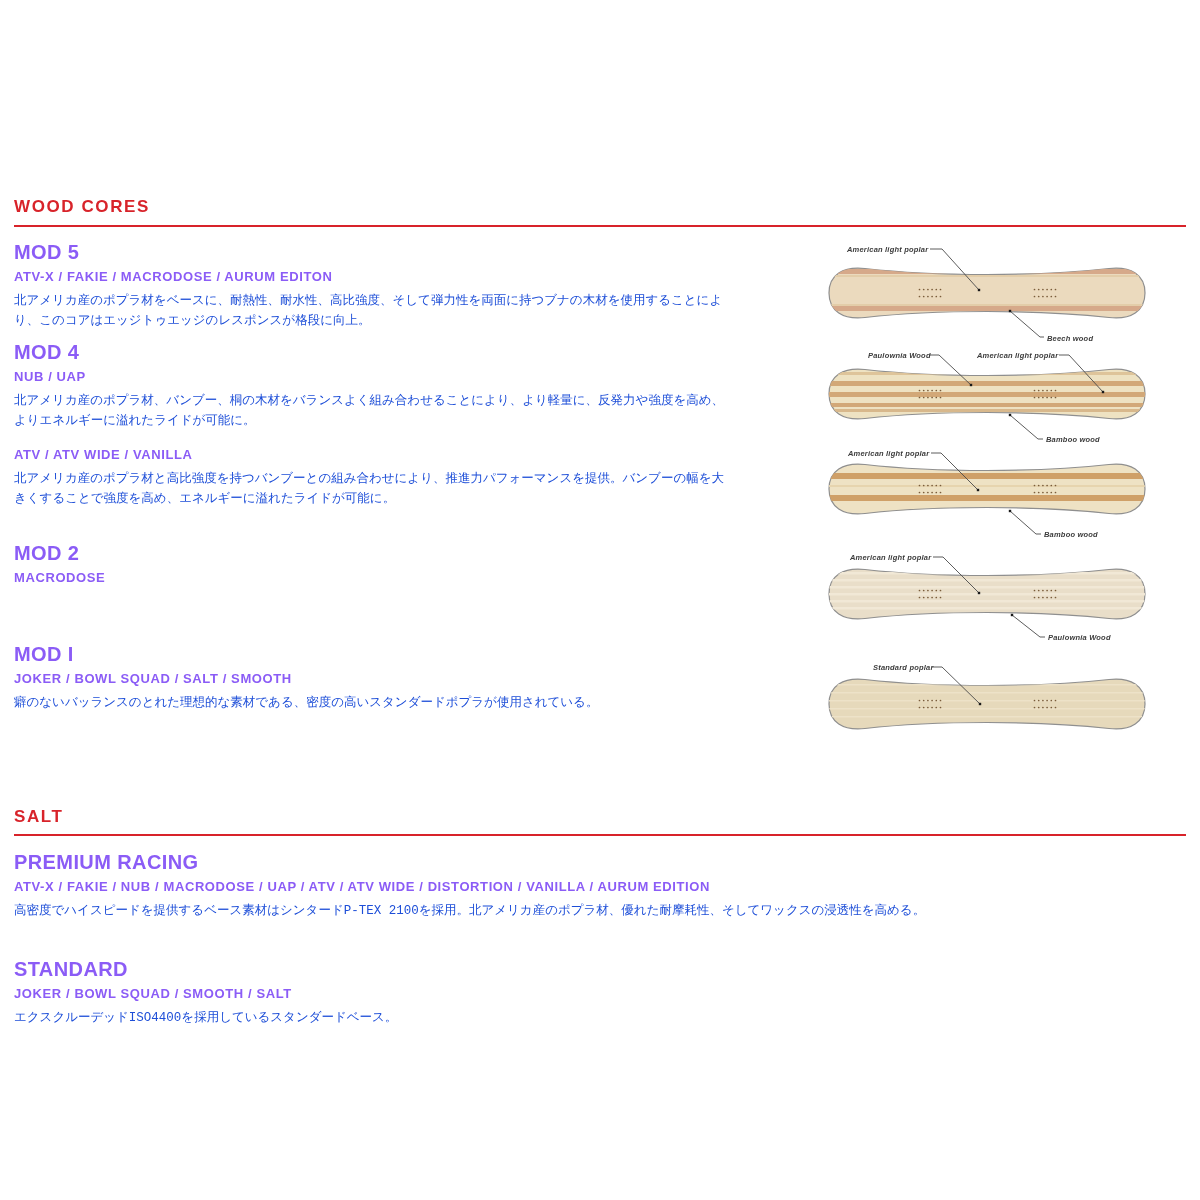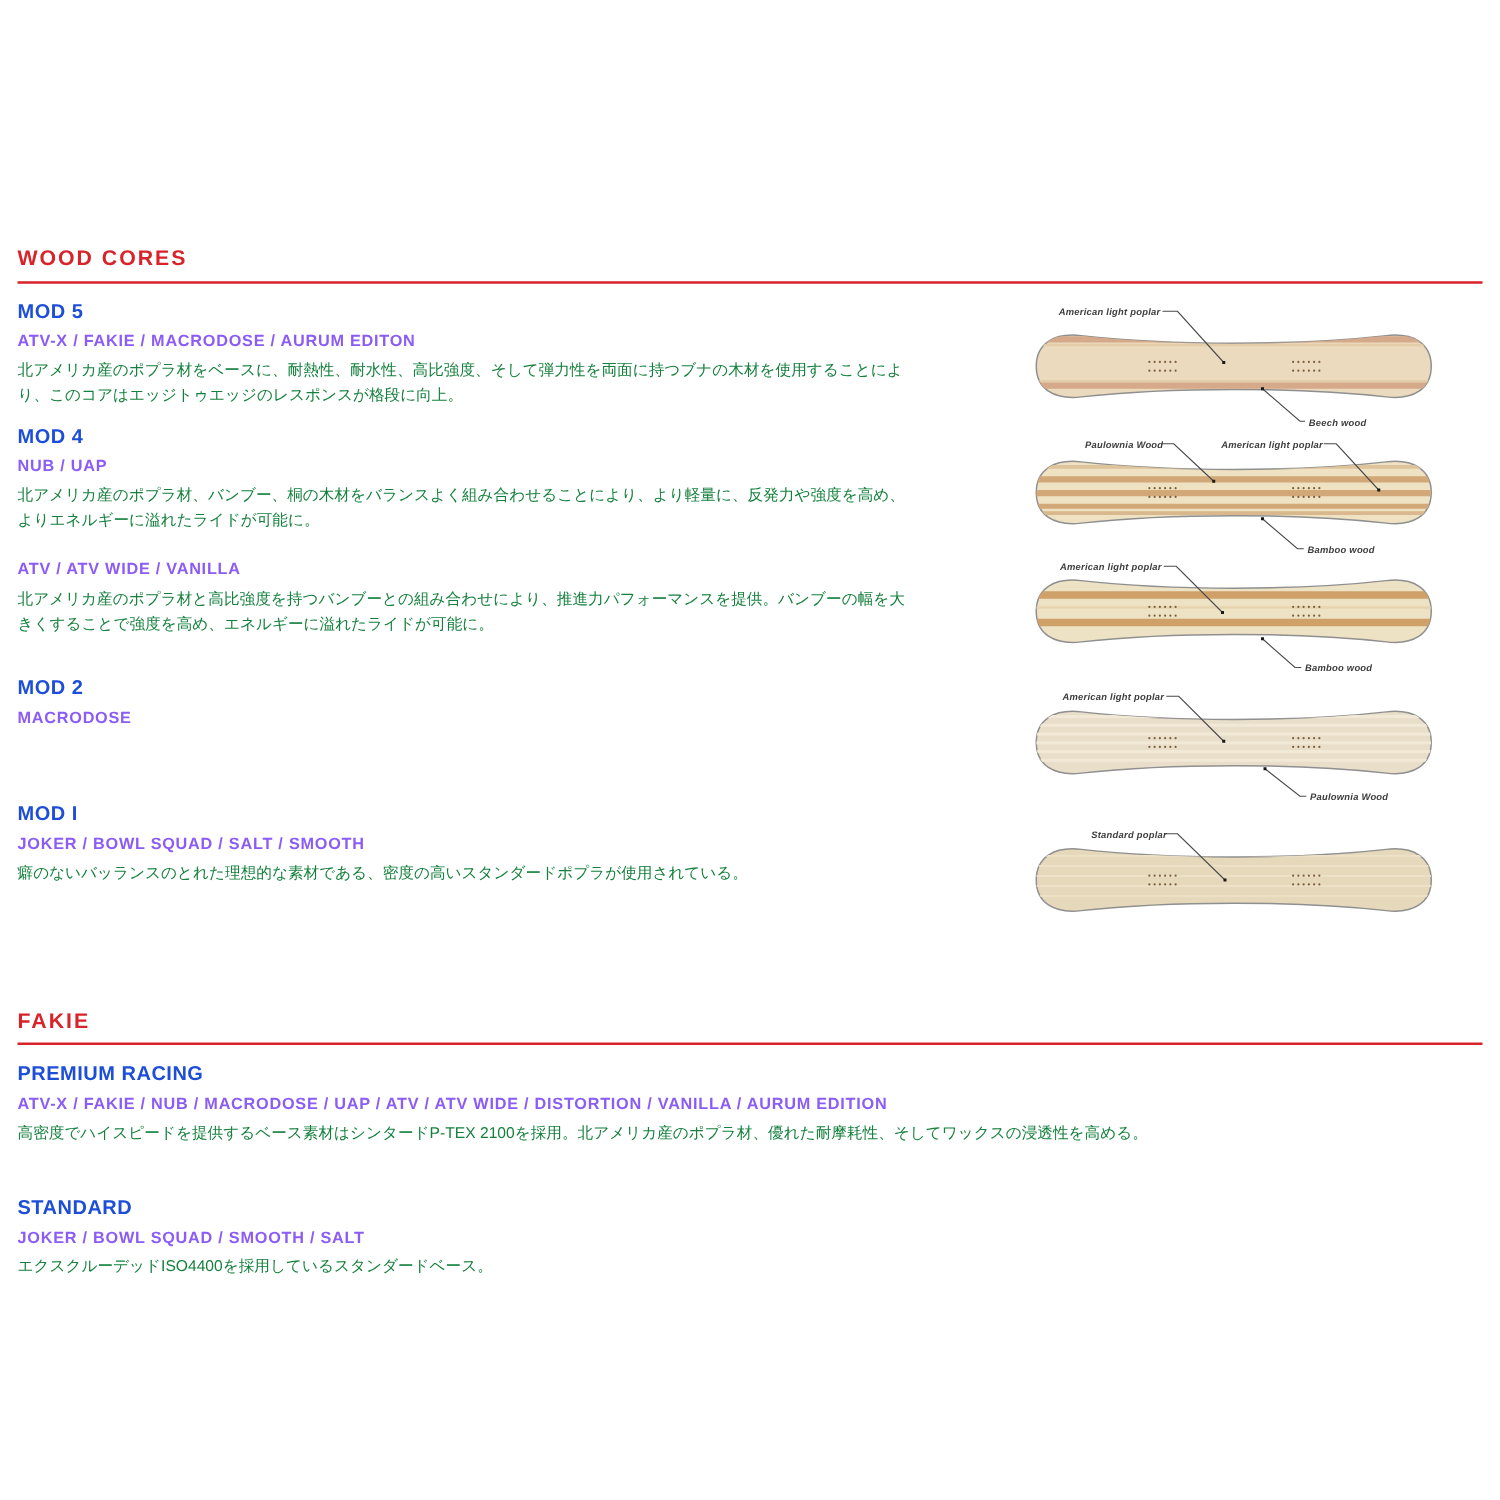--- a/index.html
+++ b/index.html
@@ -19,29 +19,29 @@
     font-size: 17px; font-weight: 800; letter-spacing: 1.6px;
     color: var(--accent);
   }
   .rule {
     position: absolute; left: 14px; width: 1172px; height: 2px;
     background: var(--accent);
   }
   .spec-item { position: absolute; left: 14px; width: 712px; }
   .spec-item.wide { width: 1170px; }
   .spec-name {
-    margin: 0; font-size: 16px; font-weight: 800;
-    letter-spacing: 0.4px; color: #1d4ed8; line-height: 1.1;
+    margin: 0; font-size: 20px; font-weight: 800;
+    letter-spacing: 0.4px; color: #8b5cf6; line-height: 1.1;
   }
   .spec-models {
     margin-top: 6px; font-size: 13px; font-weight: 700;
     letter-spacing: 0.6px; color: #8b5cf6; line-height: 1.2;
   }
   .spec-desc {
-    margin: 6px 0 0; font-size: 12.5px; line-height: 20px; color: #15803d;
+    margin: 6px 0 0; font-size: 12.5px; line-height: 20px; color: #1d4ed8; font-family: Liberation Mono, monospace;
   }
   .diagram { position: absolute; left: 810px; }
 </style>
 </head>
 <body>
 
 <div class="page">
 
   <h2 class="section-title" style="top:197px">WOOD CORES</h2>
   <div class="rule" style="top:225px"></div>
@@ -293,21 +293,21 @@
           <circle cx="237.1" cy="49.5" r="0.85" fill="#7a5c3a"></circle>
           <circle cx="241.3" cy="49.5" r="0.85" fill="#7a5c3a"></circle>
           <circle cx="245.5" cy="49.5" r="0.85" fill="#7a5c3a"></circle>
         </g>
         <polyline points="122,9 132,9 170,46" fill="none" stroke="#4a4a4a" stroke-width="0.9"></polyline>
         <rect x="168.8" y="44.8" width="2.4" height="2.4" fill="#1a1a1a"></rect>
         <text x="63" y="12" font-size="7.5" font-style="italic" font-weight="bold" fill="#3c3c3c" letter-spacing="0.2" font-family="&quot;Liberation Sans&quot;, &quot;DejaVu Sans&quot;, sans-serif">Standard poplar</text>
       </svg>
     </div>
 
-  <h2 class="section-title" style="top:807px">FAKIE</h2>
+  <h2 class="section-title" style="top:807px">SALT</h2>
   <div class="rule" style="top:834px"></div>
 
   <div class="spec-item wide" style="top:851px">
     <h3 class="spec-name">PREMIUM RACING</h3>
     <div class="spec-models">ATV-X / FAKIE / NUB / MACRODOSE / UAP / ATV / ATV WIDE / DISTORTION / VANILLA / AURUM EDITION</div>
     <p class="spec-desc">高密度でハイスピードを提供するベース素材はシンタードP-TEX 2100を採用。北アメリカ産のポプラ材、優れた耐摩耗性、そしてワックスの浸透性を高める。</p>
   </div>
 
   <div class="spec-item wide" style="top:958px">
     <h3 class="spec-name">STANDARD</h3>

